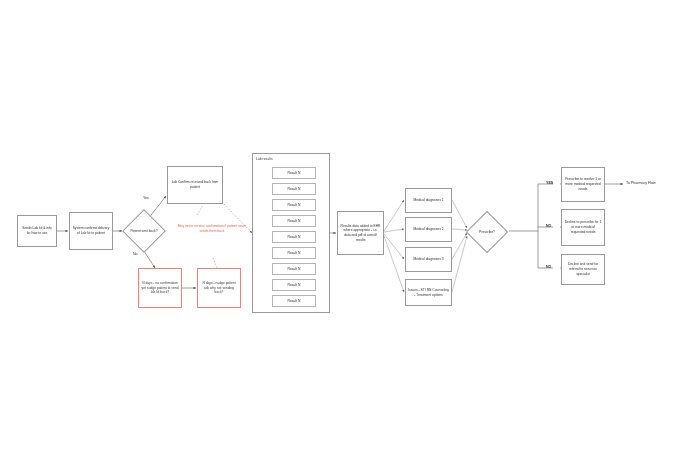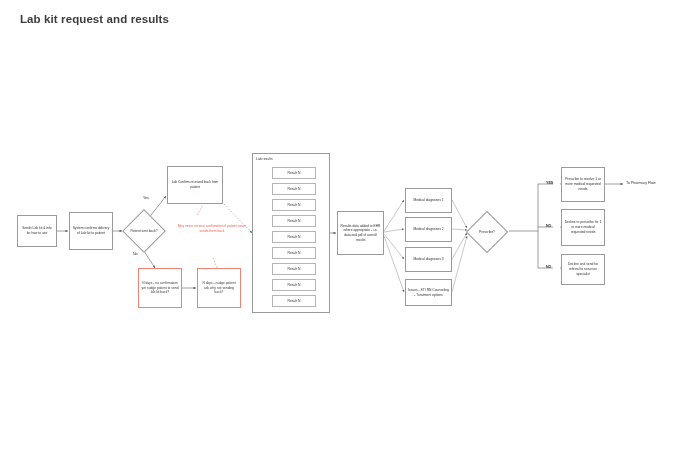--- a/index.html
+++ b/index.html
@@ -130,21 +130,20 @@
     font-size: 3.6px;
     color: #2f2f2f;
     white-space: nowrap;
   }
 </style>
 </head>
 <body>
 
 <div id="canvas">
 
-  <div id="page-title">Lab kit request and results</div>
 
   <svg id="wires" viewBox="0 0 700 457">
     <defs>
       <marker id="arrow" markerWidth="5" markerHeight="5" refX="4.2" refY="2" orient="auto">
         <path d="M0,0 L4.4,2 L0,4 z" fill="#5a5a5a"></path>
       </marker>
       <marker id="arrowRed" markerWidth="5" markerHeight="5" refX="4.2" refY="2" orient="auto">
         <path d="M0,0 L4.4,2 L0,4 z" fill="#f0604d"></path>
       </marker>
     </defs>

